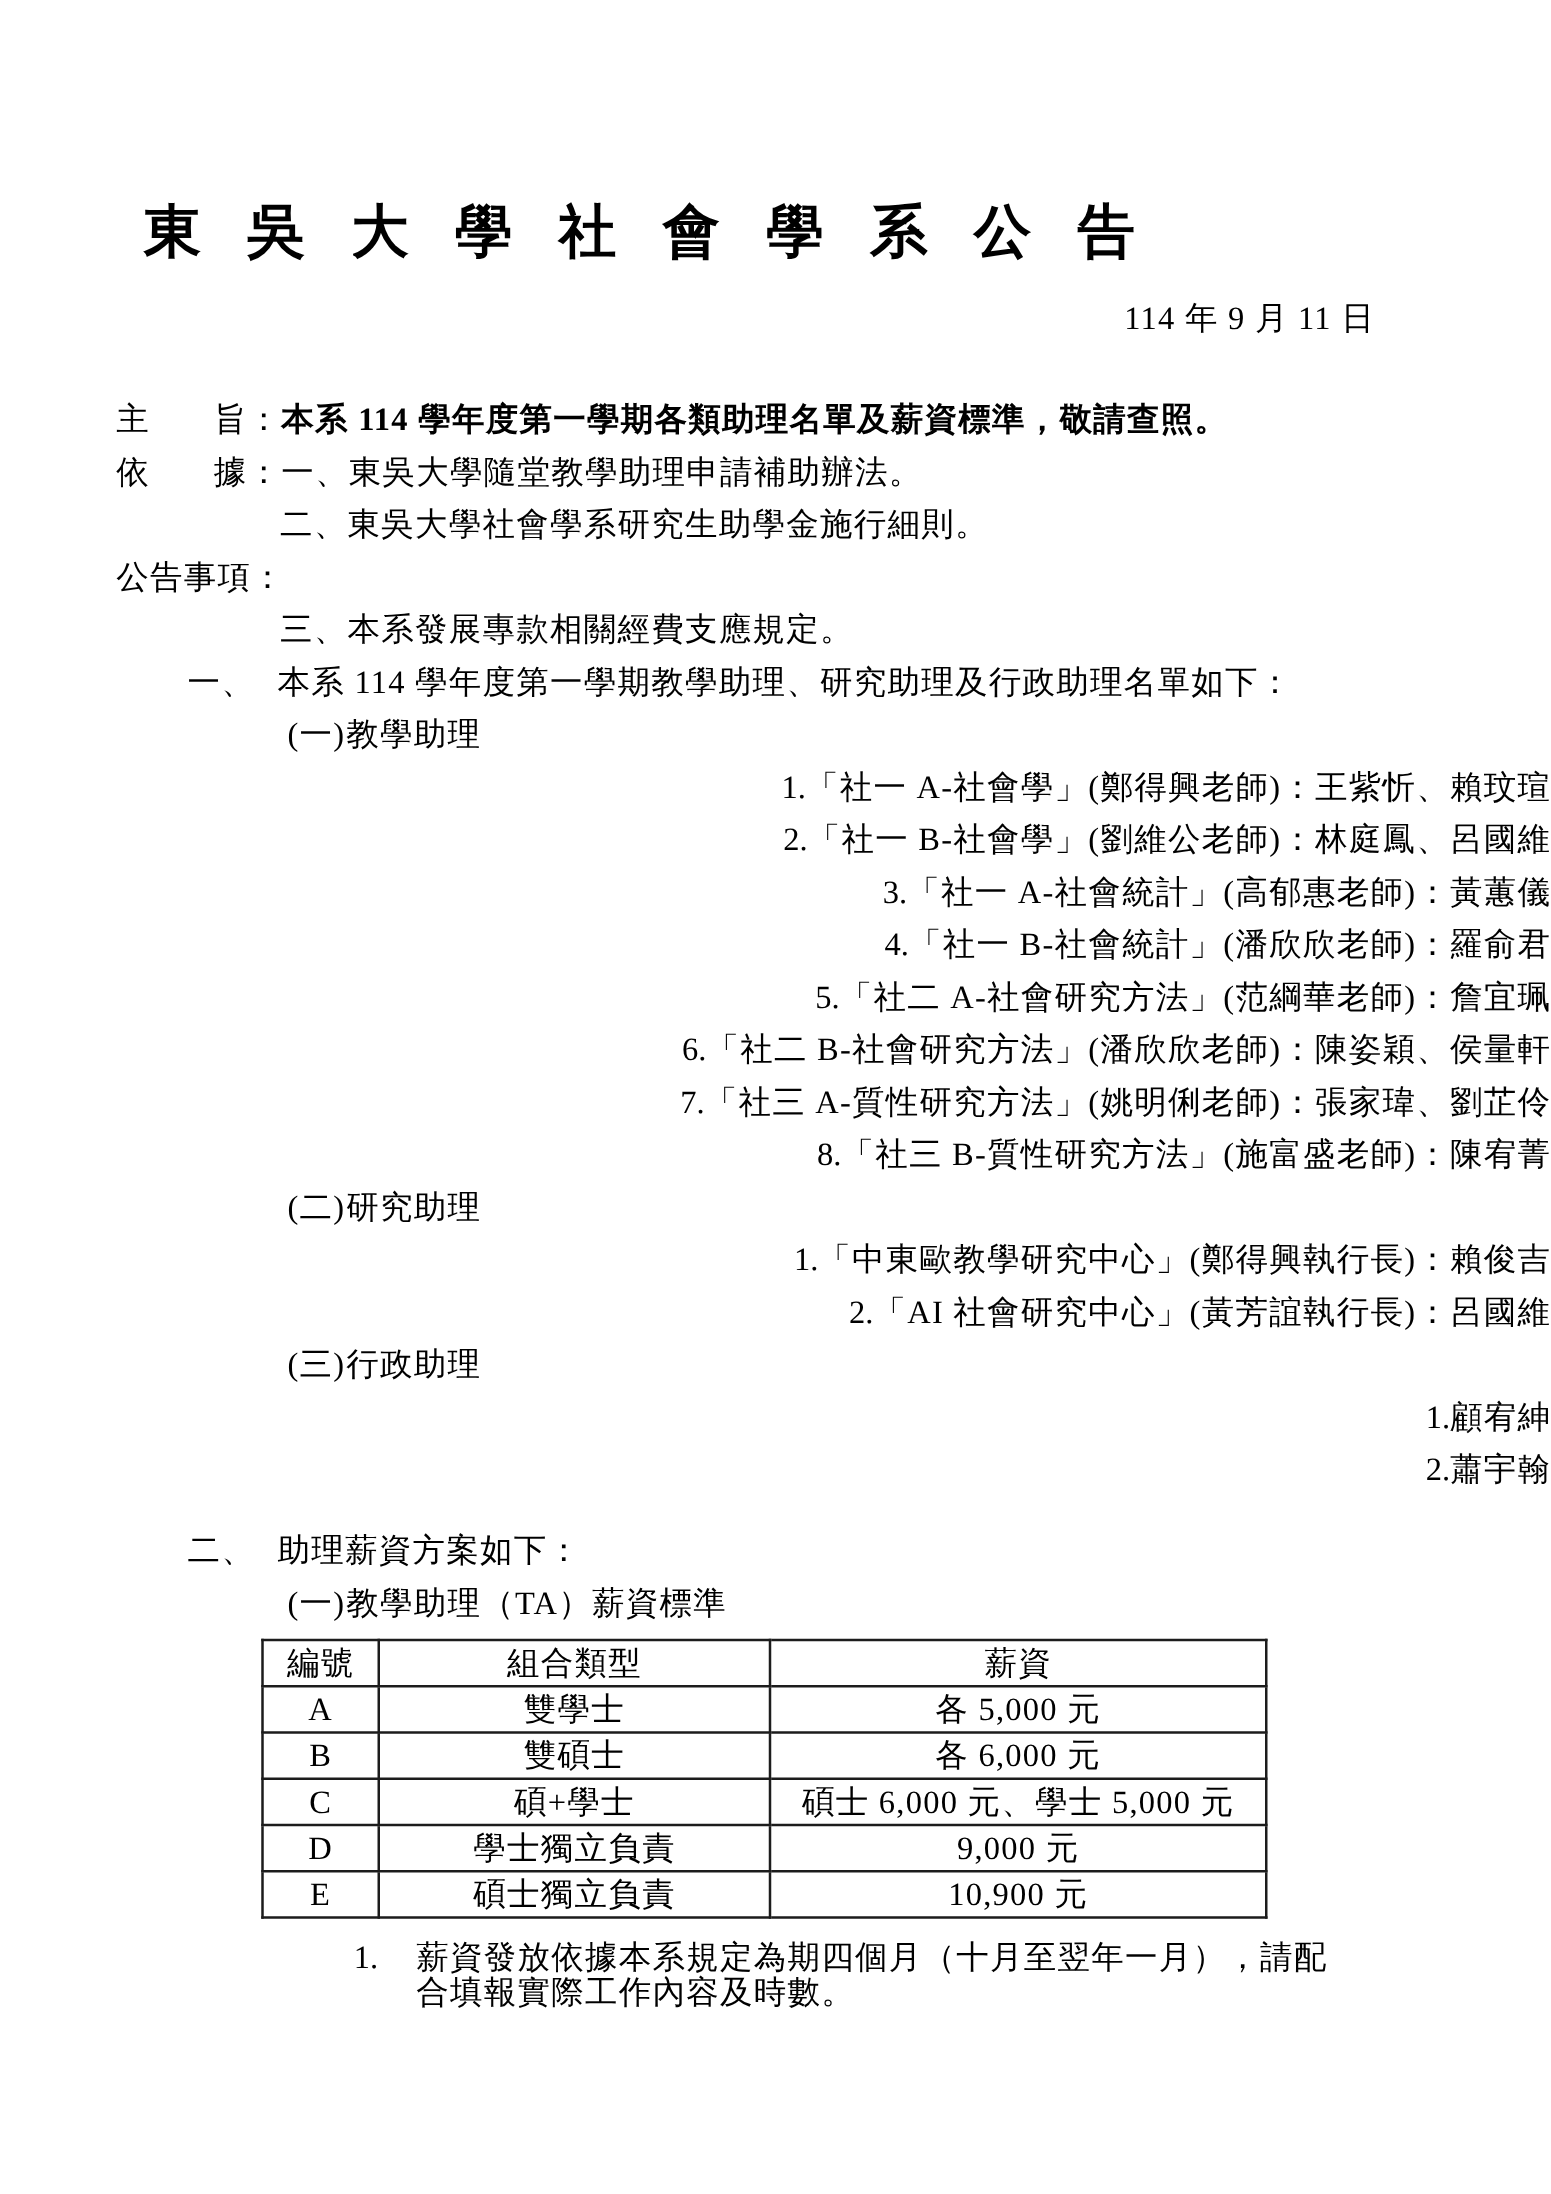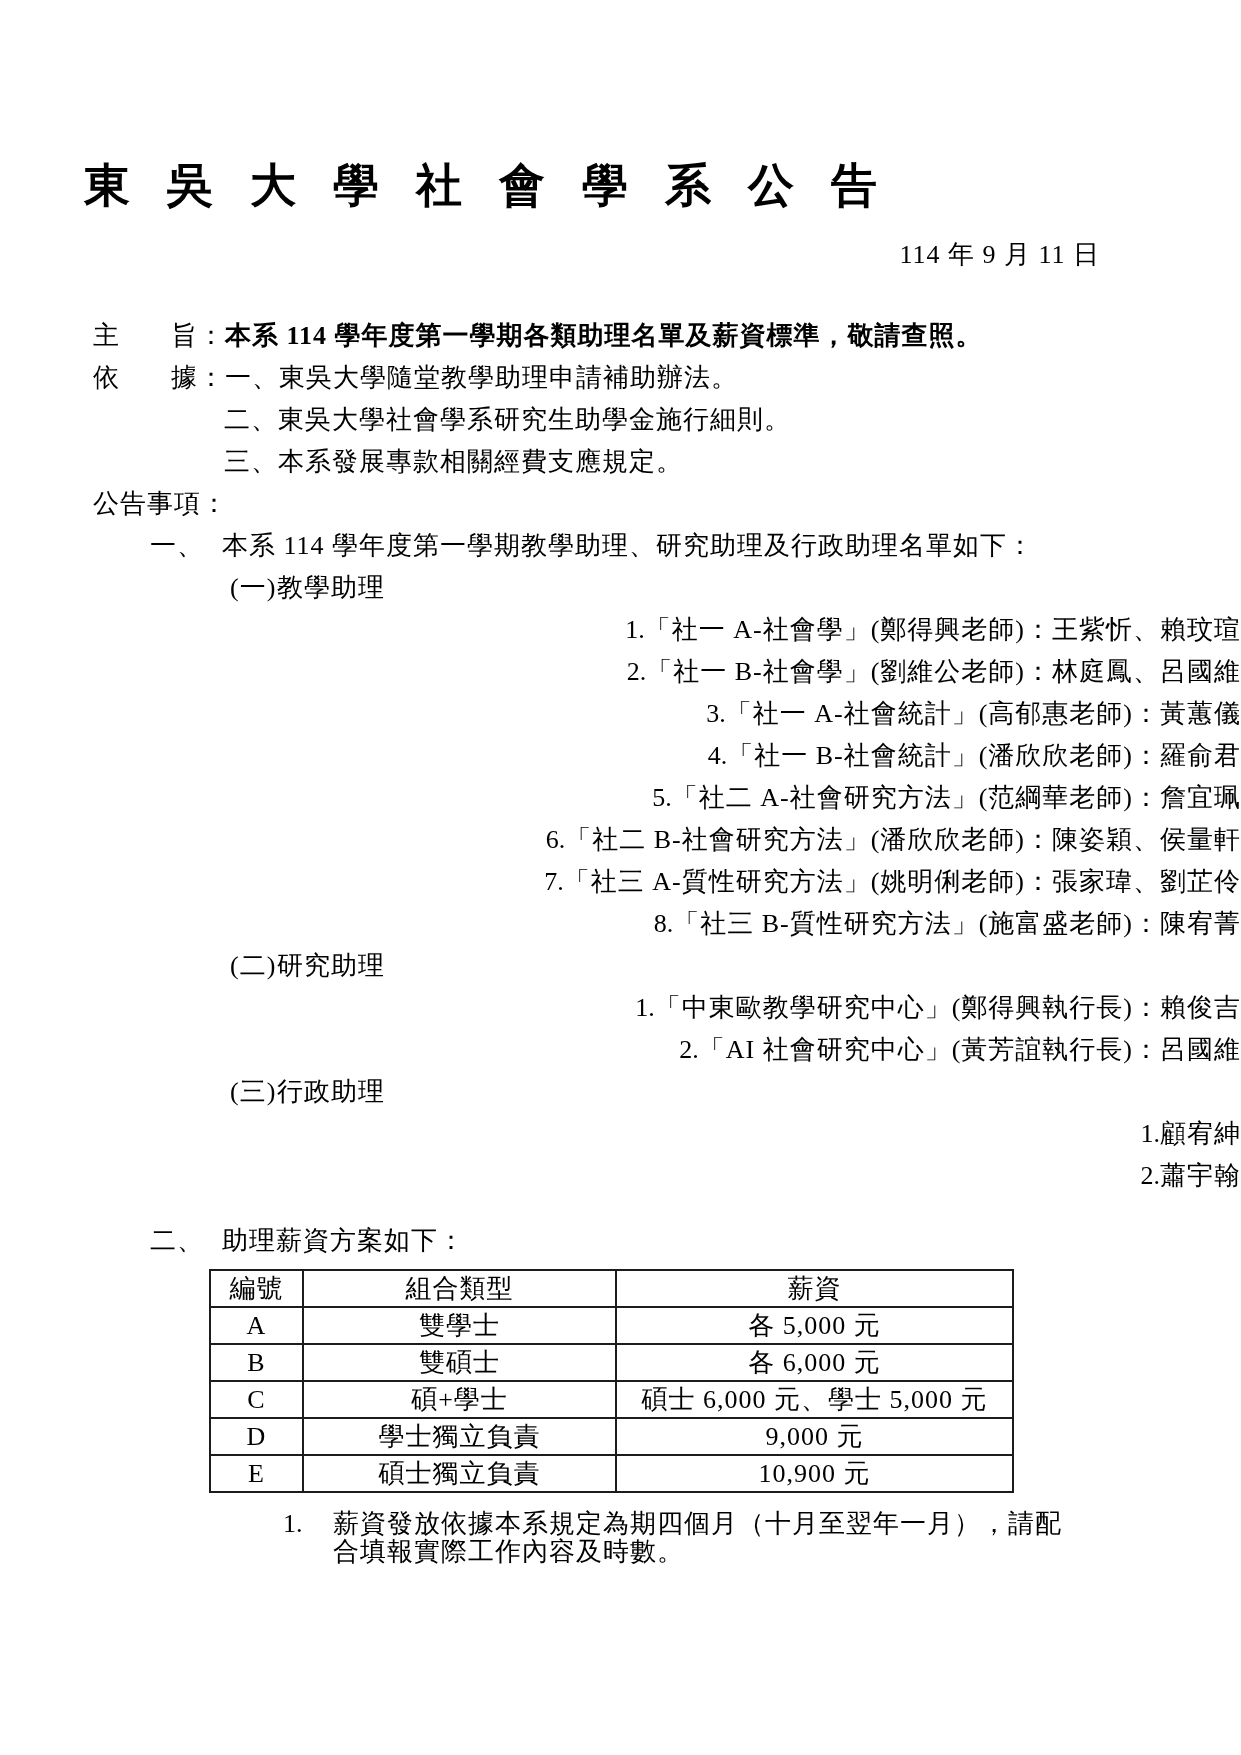--- a/index.html
+++ b/index.html
@@ -12,21 +12,21 @@
     width: 1241px;
     height: 1755px;
     background: #ffffff;
     color: #000000;
     font-family: "Liberation Serif", "DejaVu Serif", serif;
     font-size: 26px;
     letter-spacing: 1px;
     overflow: hidden;
   }
   .doc-title {
-    margin: 156px 0 0 84px;
+    margin: 156px 0 0 115px;
     font-size: 46px;
     font-weight: bold;
     letter-spacing: 37px;
     line-height: 60px;
     white-space: nowrap;
   }
   .doc-date {
     margin-top: 24px;
     margin-right: 141px;
     text-align: right;
@@ -106,25 +106,25 @@
 
   <div class="line meta-line">
     <span class="meta-label">
         <span>依</span>
         <span>據</span>
       </span><span>：</span><span>一、</span><span>東吳大學隨堂教學助理申請補助辦法。</span>
   </div>
   <div class="line basis-cont">
     <span>二、</span><span>東吳大學社會學系研究生助學金施行細則。</span>
   </div>
+  <div class="line section-head">公告事項：</div>
+
   <div class="line basis-cont">
     <span>三、</span><span>本系發展專款相關經費支應規定。</span>
   </div>
-
-  <div class="line section-head">公告事項：</div>
 
   <div class="line lv1">
     <span class="num">一、</span><span>本系 114 學年度第一學期教學助理、研究助理及行政助理名單如下：</span>
   </div>
 
   <div class="line lv2">
     <span class="num">(一)</span><span>教學助理</span>
   </div>
 
   <div class="line item"><span class="num">1.</span><span>「社一 A-社會學」(鄭得興老師)：王紫忻、賴玟瑄</span></div>
@@ -145,20 +145,23 @@
   <div class="line lv2">
     <span class="num">(三)</span><span>行政助理</span>
   </div>
   <div class="line item"><span class="num">1.</span><span>顧宥紳</span></div>
   <div class="line item"><span class="num">2.</span><span>蕭宇翰</span></div>
 
   <div class="line lv1 gap-before">
     <span class="num">二、</span><span>助理薪資方案如下：</span>
   </div>
 
+  <div class="line lv2">
+    <span class="num">(一)</span><span>教學助理（TA）薪資標準</span>
+  </div>
 
   <table class="salary">
     <colgroup>
       <col style="width:93px">
       <col style="width:313px">
       <col style="width:397px">
     </colgroup>
     <tbody>
         <tr class="head-row">
       <th>編號</th>

